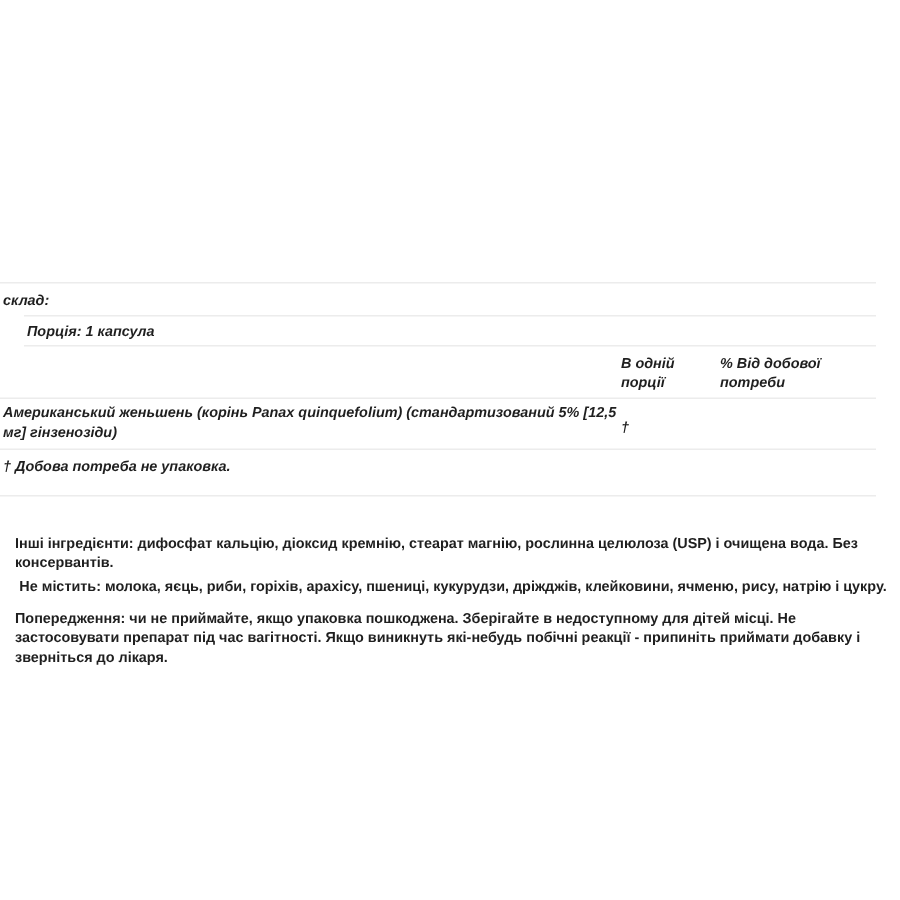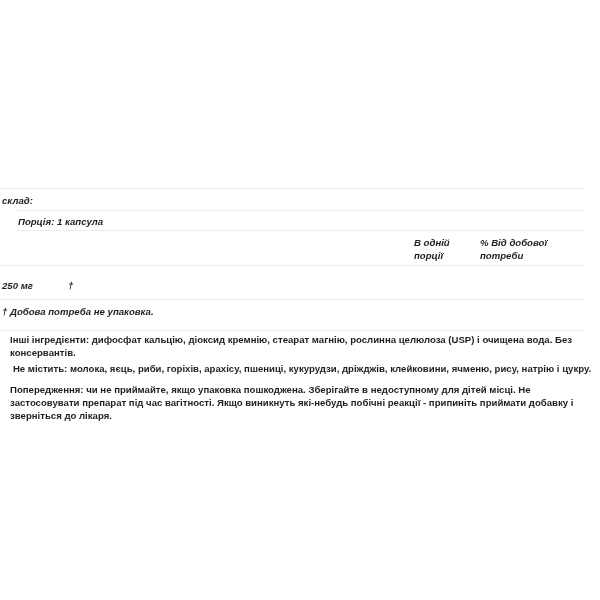--- a/index.html
+++ b/index.html
@@ -46,38 +46,39 @@
       display: flex;
       padding-top: 3px;
     }
     .row-ingredient .col-amount,
     .row-ingredient .col-dv { padding-top: 10px; }
     .row-footnote { height: 32px; padding-top: 5px; border-bottom: 1px solid #ececec; }
     .para {
       position: absolute;
       left: 10px;
       width: 584px;
+      margin-top: 23px;
     }
     .p-other { top: 333px; }
     .p-free { top: 362px; text-align: center; }
     .p-warning { top: 383px; }
   </style>
 </head>
 <body>
 
 <div class="panel">
   <div class="row row-title">склад:</div>
   <div class="row row-serving">Порція: 1 капсула</div>
   <div class="row row-header">
     <div class="col-name"></div>
     <div class="col-amount">В одній порції</div>
     <div class="col-dv">% Від добової потреби</div>
   </div>
   <div class="row row-ingredient">
-    <div class="col-amount">250 мг</div>
+    <div class="col-name">Американський женьшень (корінь Panax quinquefolium) (стандартизований 5% [12,5 мг] гінзенозіди)</div>
     <div class="col-dv">†</div>
   </div>
   <div class="row row-footnote">† Добова потреба не упаковка.</div>
 </div>
 
 <div class="para p-other">Інші інгредієнти: дифосфат кальцію, діоксид кремнію, стеарат магнію, рослинна целюлоза (USP) і очищена вода. Без консервантів.</div>
 <div class="para p-free">Не містить: молока, яєць, риби, горіхів, арахісу, пшениці, кукурудзи, дріжджів, клейковини, ячменю, рису, натрію і цукру.</div>
 <div class="para p-warning">Попередження: чи не приймайте, якщо упаковка пошкоджена. Зберігайте в недоступному для дітей місці. Не застосовувати препарат під час вагітності. Якщо виникнуть які-небудь побічні реакції - припиніть приймати добавку і зверніться до лікаря.</div>
 
 </body></html>

